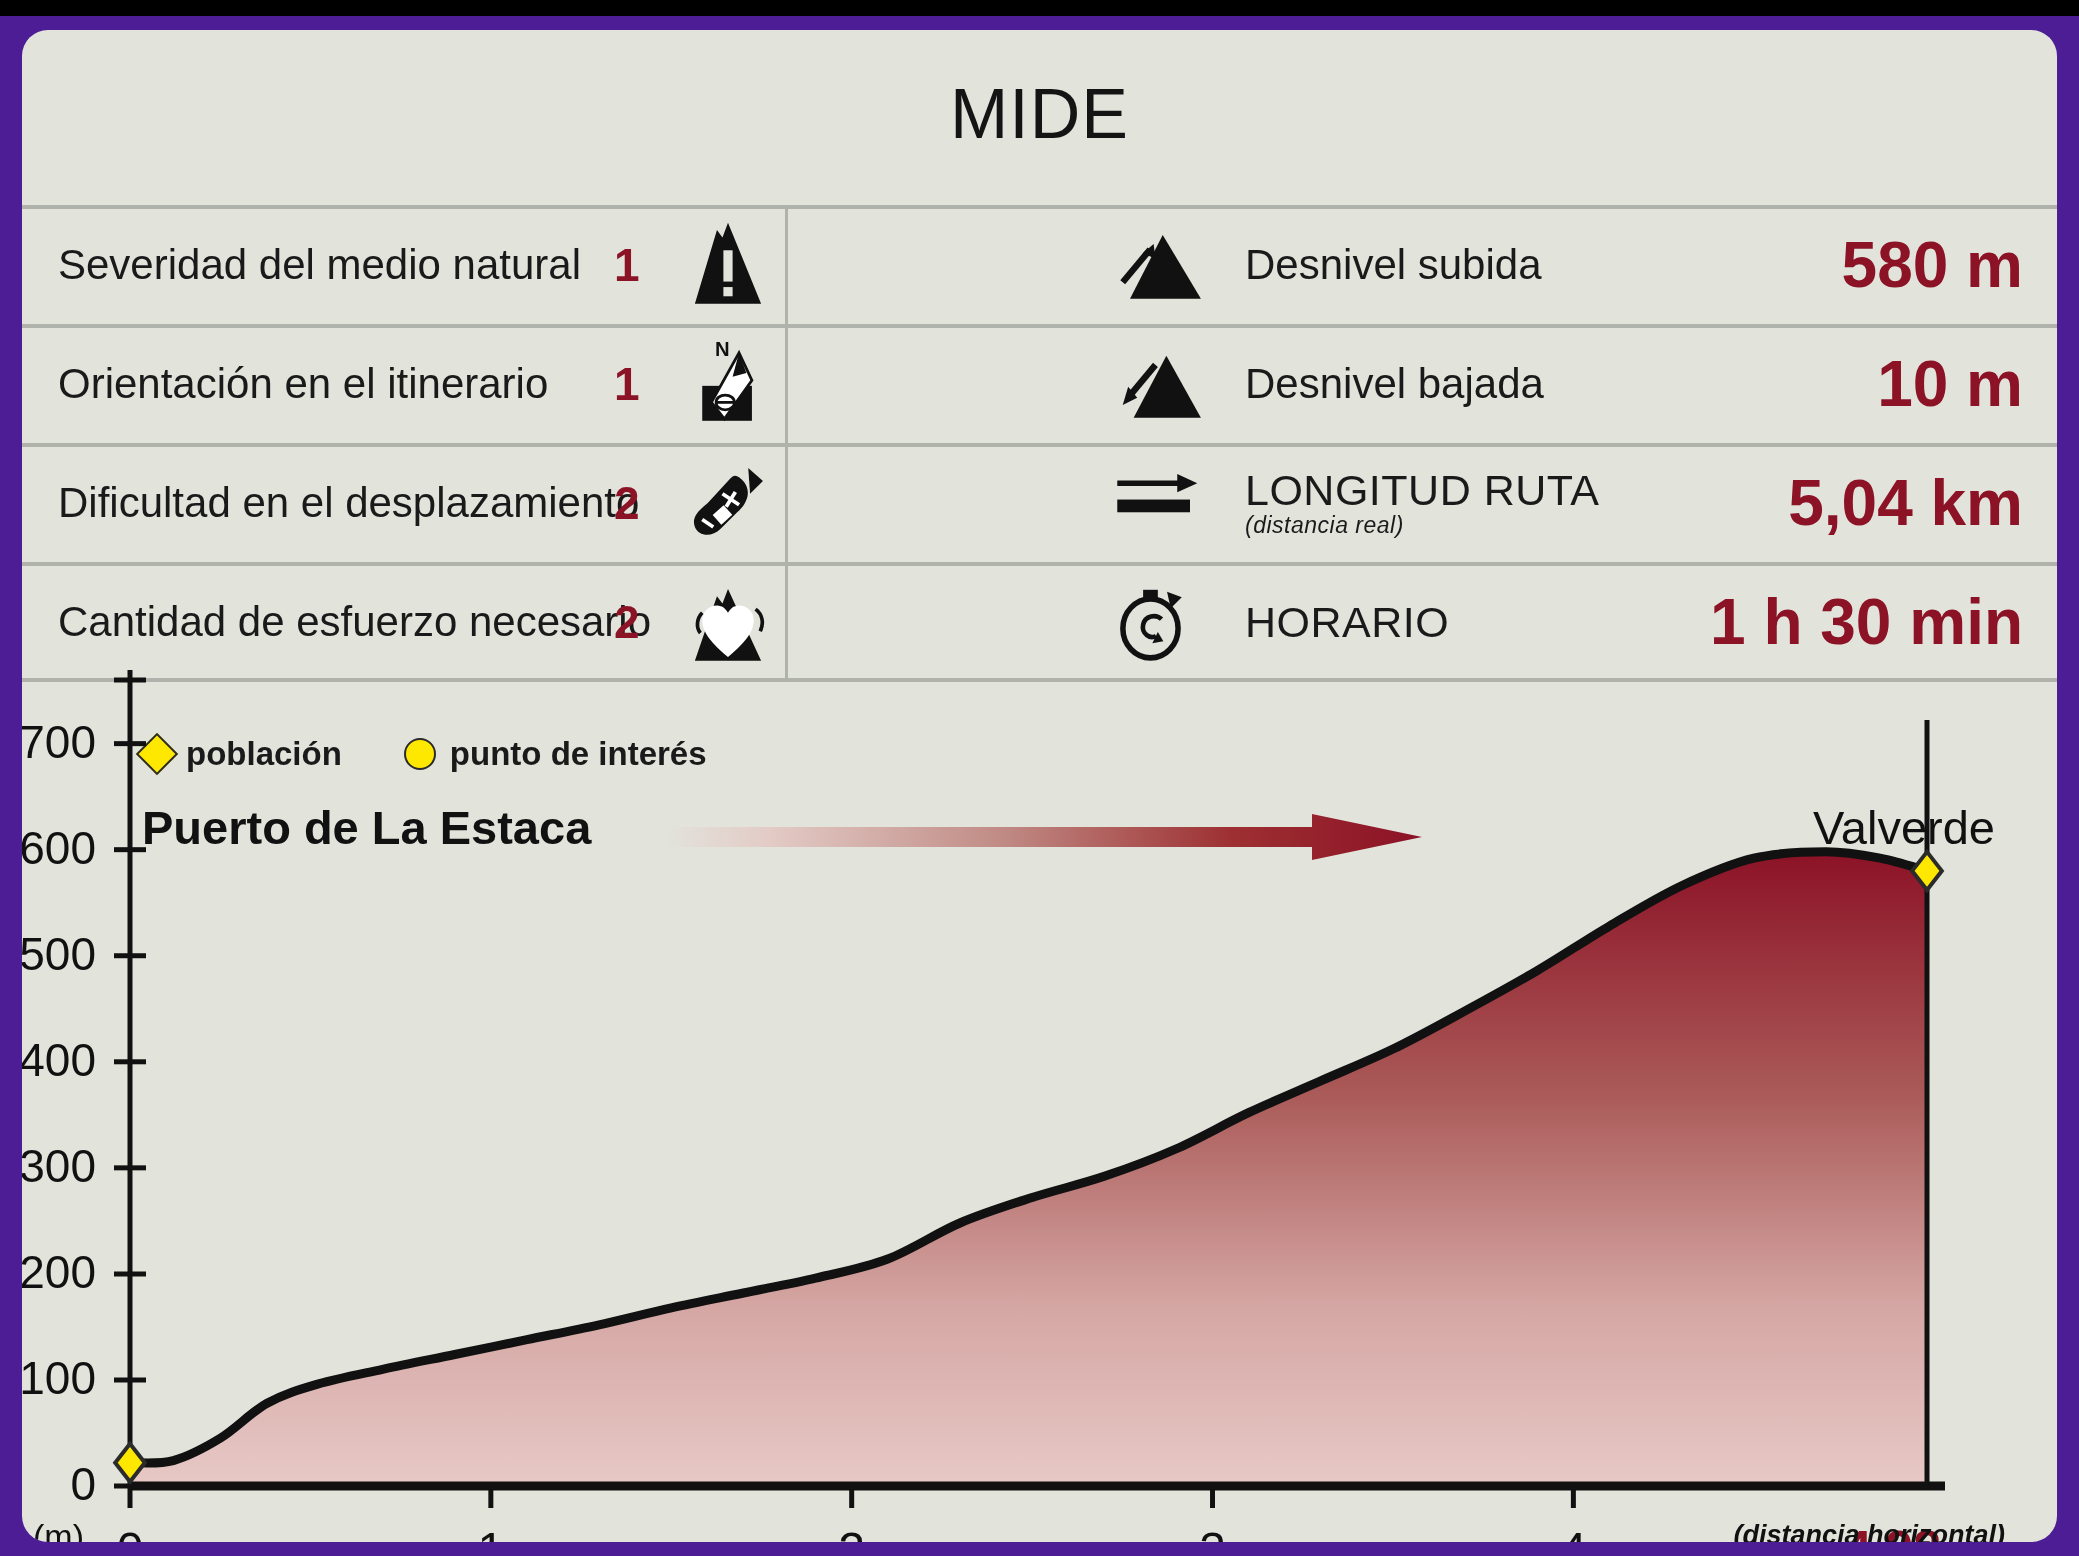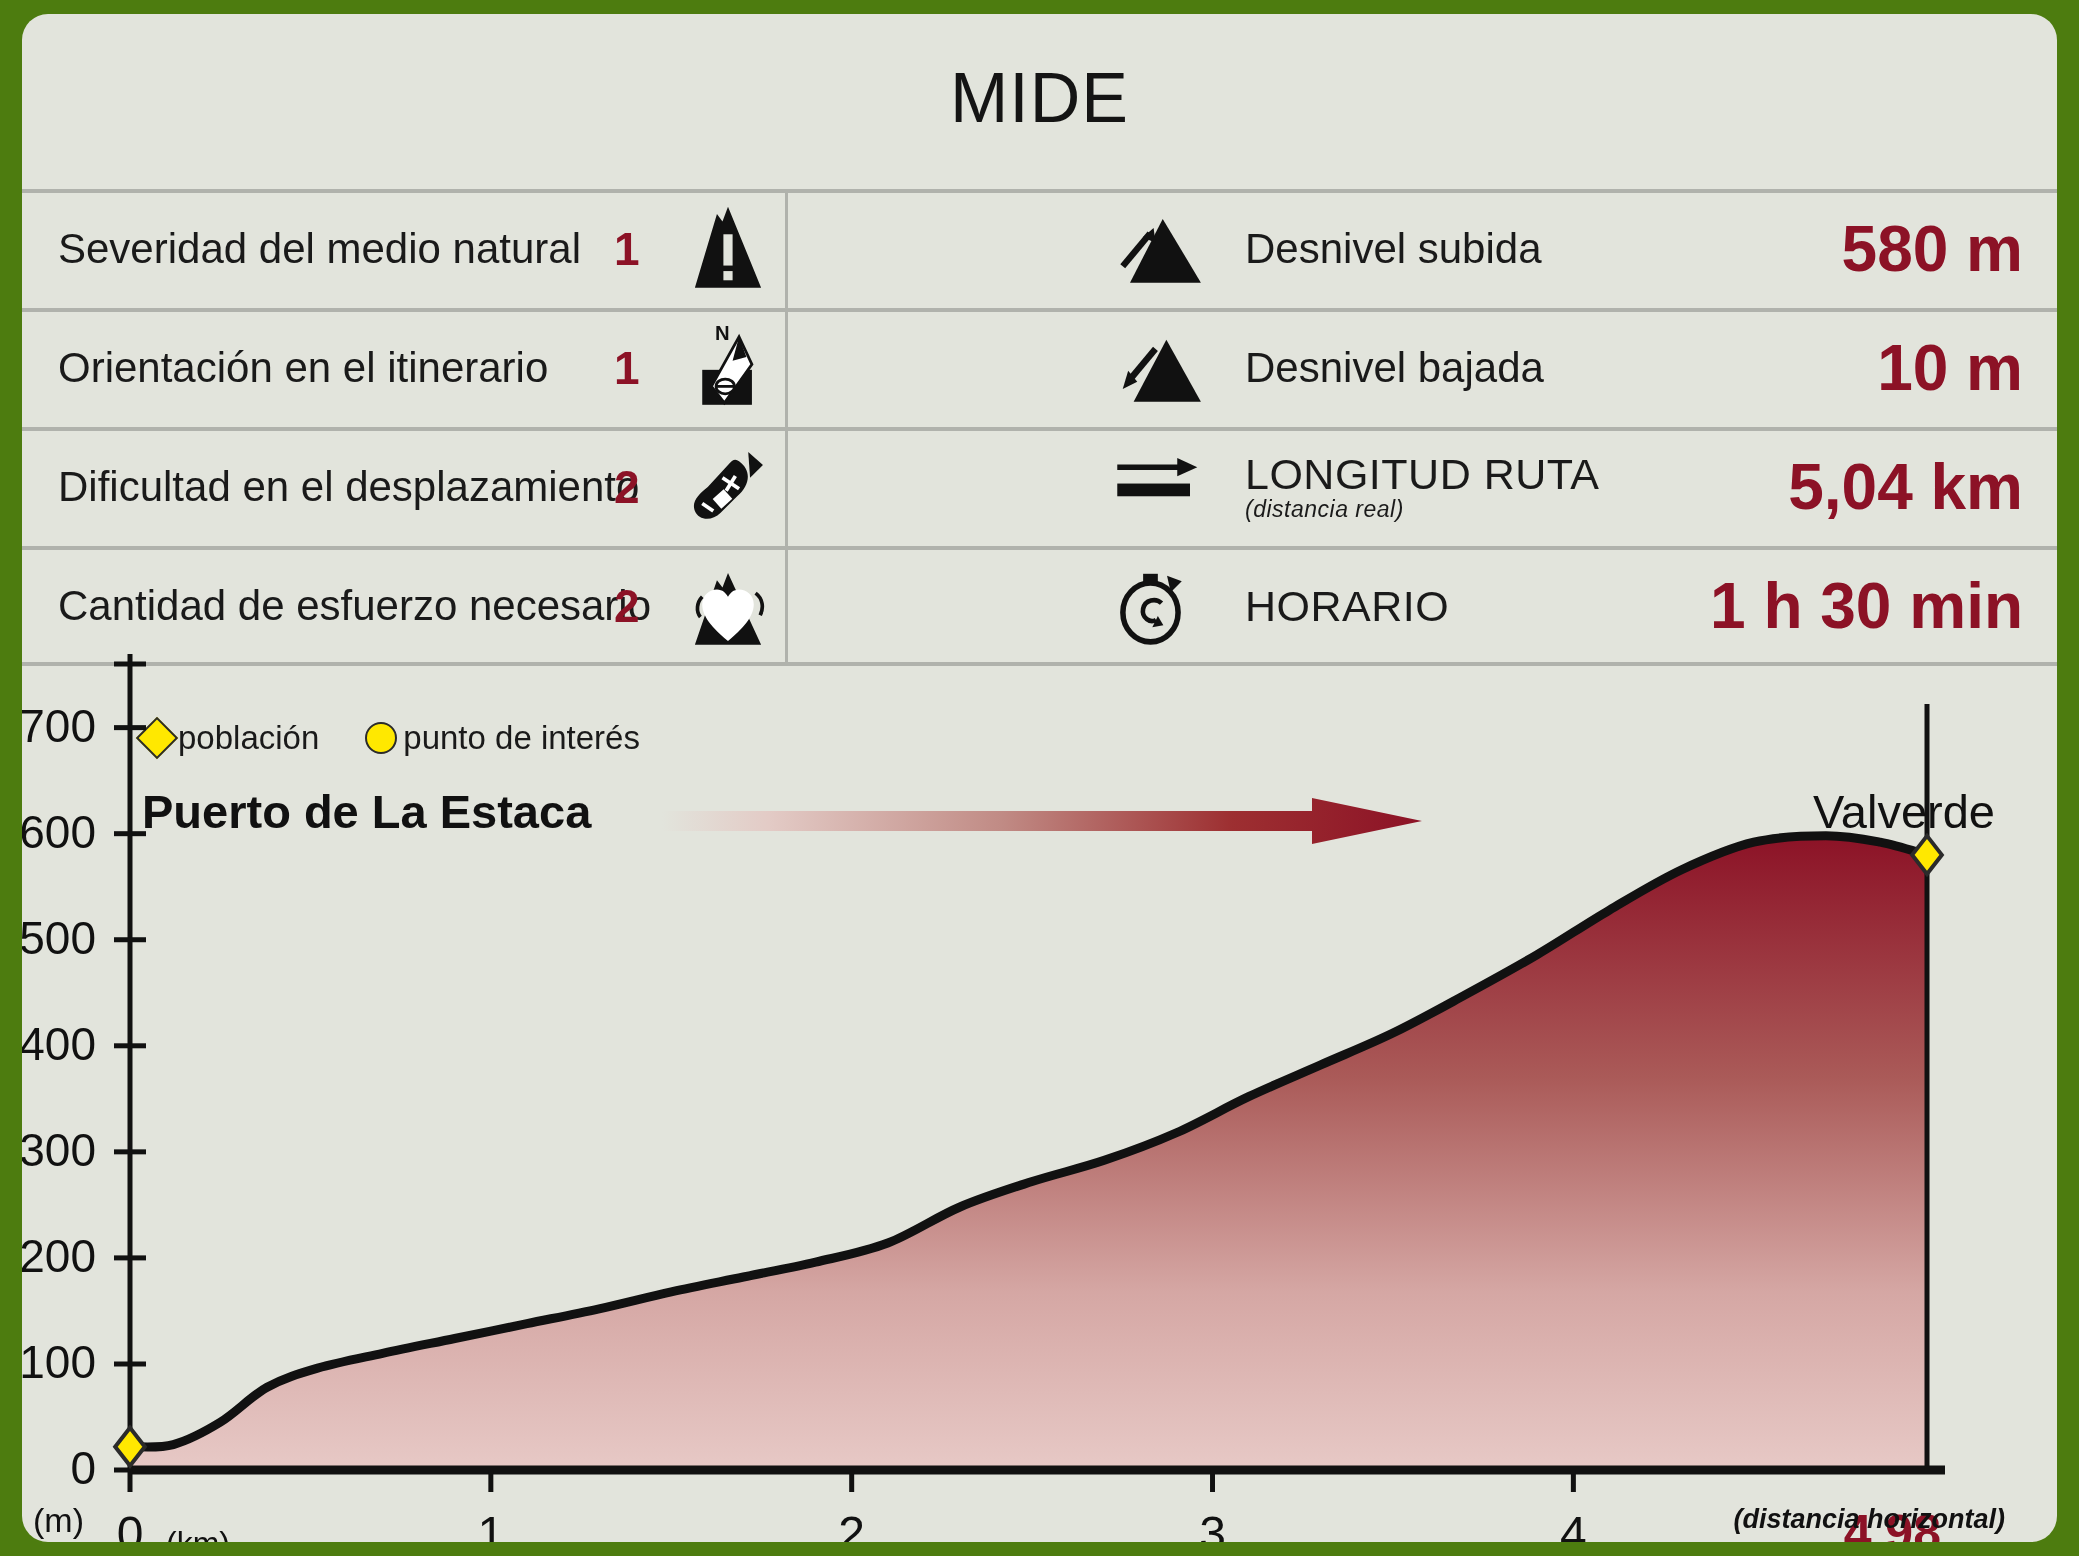--- a/index.html
+++ b/index.html
@@ -1,18 +1,18 @@
 <!DOCTYPE html>
 <html><head>
 <meta charset="utf-8">
 <style>
   html,body{margin:0;padding:0;background:#000;}
   body{width:2079px;height:1556px;font-family:"Liberation Sans",sans-serif;overflow:hidden;}
 
-  #frame{position:absolute;inset:0;background:#4d7c0f;}
+  #frame{position:absolute;inset:0;background:#4c1d95;margin-top:16px;}
   #card{position:absolute;left:22px;top:14px;right:22px;bottom:14px;
         background:#e2e4dc;border-radius:26px;overflow:hidden;}
 
   
   #title{position:absolute;left:0;right:0;top:44px;text-align:center;
          font-size:70px;font-weight:400;color:#141414;letter-spacing:1px;}
 
   
   #table{position:absolute;left:0;right:0;top:175px;height:374px;}
   .hline{position:absolute;left:0;right:0;height:4px;background:#b0b2ac;}
@@ -32,21 +32,21 @@
               width:100px;height:86px;}
   .rcell .lab{position:absolute;left:460px;top:50%;transform:translateY(-50%);
               font-size:42px;color:#1a1a1a;white-space:nowrap;line-height:1.0;}
   .rcell .lab .sub{display:block;font-size:23px;font-style:italic;text-align:left;margin-top:2px;}
   .rcell .val{position:absolute;right:34px;top:50%;transform:translateY(-50%);
               font-size:64px;font-weight:bold;color:#8c1226;white-space:nowrap;}
   .rcell .lab.caps{font-size:43px;letter-spacing:.5px;}
 
   
   #legend{position:absolute;left:120px;top:705px;font-size:33px;color:#1a1a1a;
-          display:flex;align-items:center;gap:6px;}
+          display:flex;align-items:center;gap:14px;font-weight:bold;}
   #legend .gap{width:34px;}
   .diamond{width:26px;height:26px;background:#ffe800;border:2.5px solid #2b2b2b;
            transform:rotate(45deg);display:inline-block;}
   .circle{width:28px;height:28px;border-radius:50%;background:#ffe800;
           border:2.5px solid #2b2b2b;display:inline-block;}
 
   
   #routehdr{position:absolute;left:0;right:0;top:770px;height:70px;}
   #startlab{position:absolute;left:120px;top:0;font-size:47px;font-weight:bold;color:#111;}
   #endlab{position:absolute;right:62px;top:0;font-size:47px;font-weight:normal;color:#111;}

